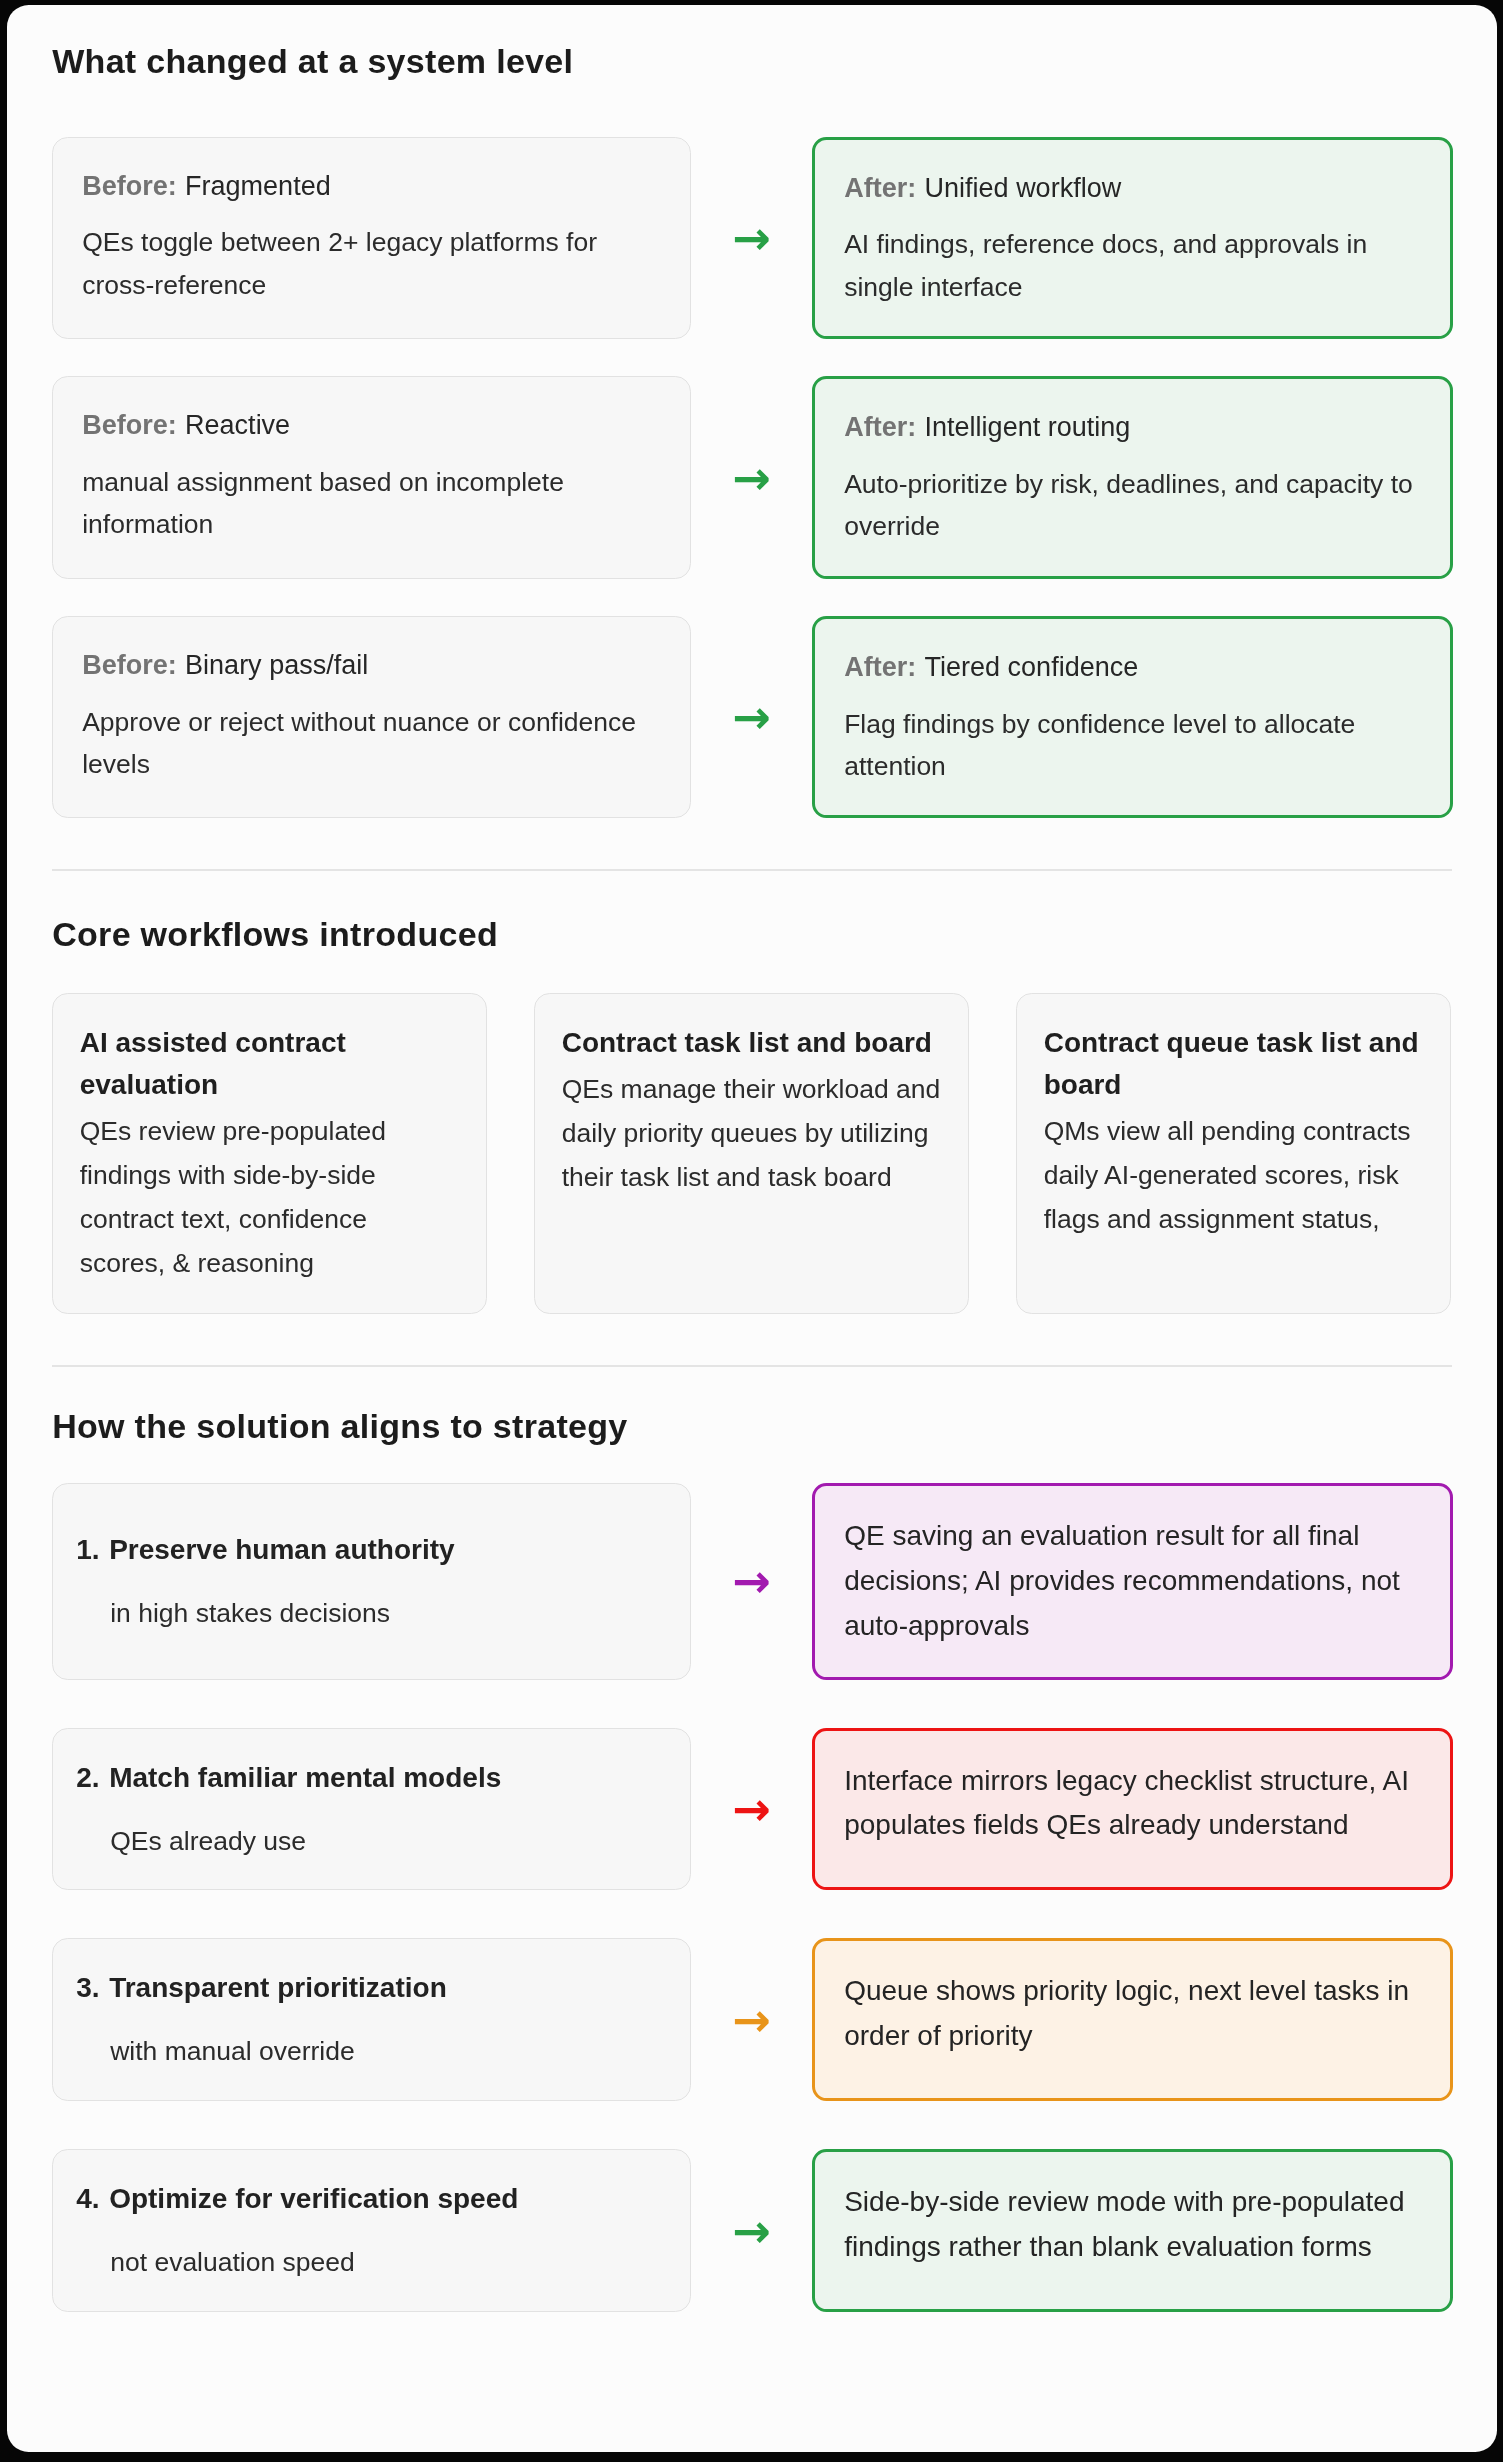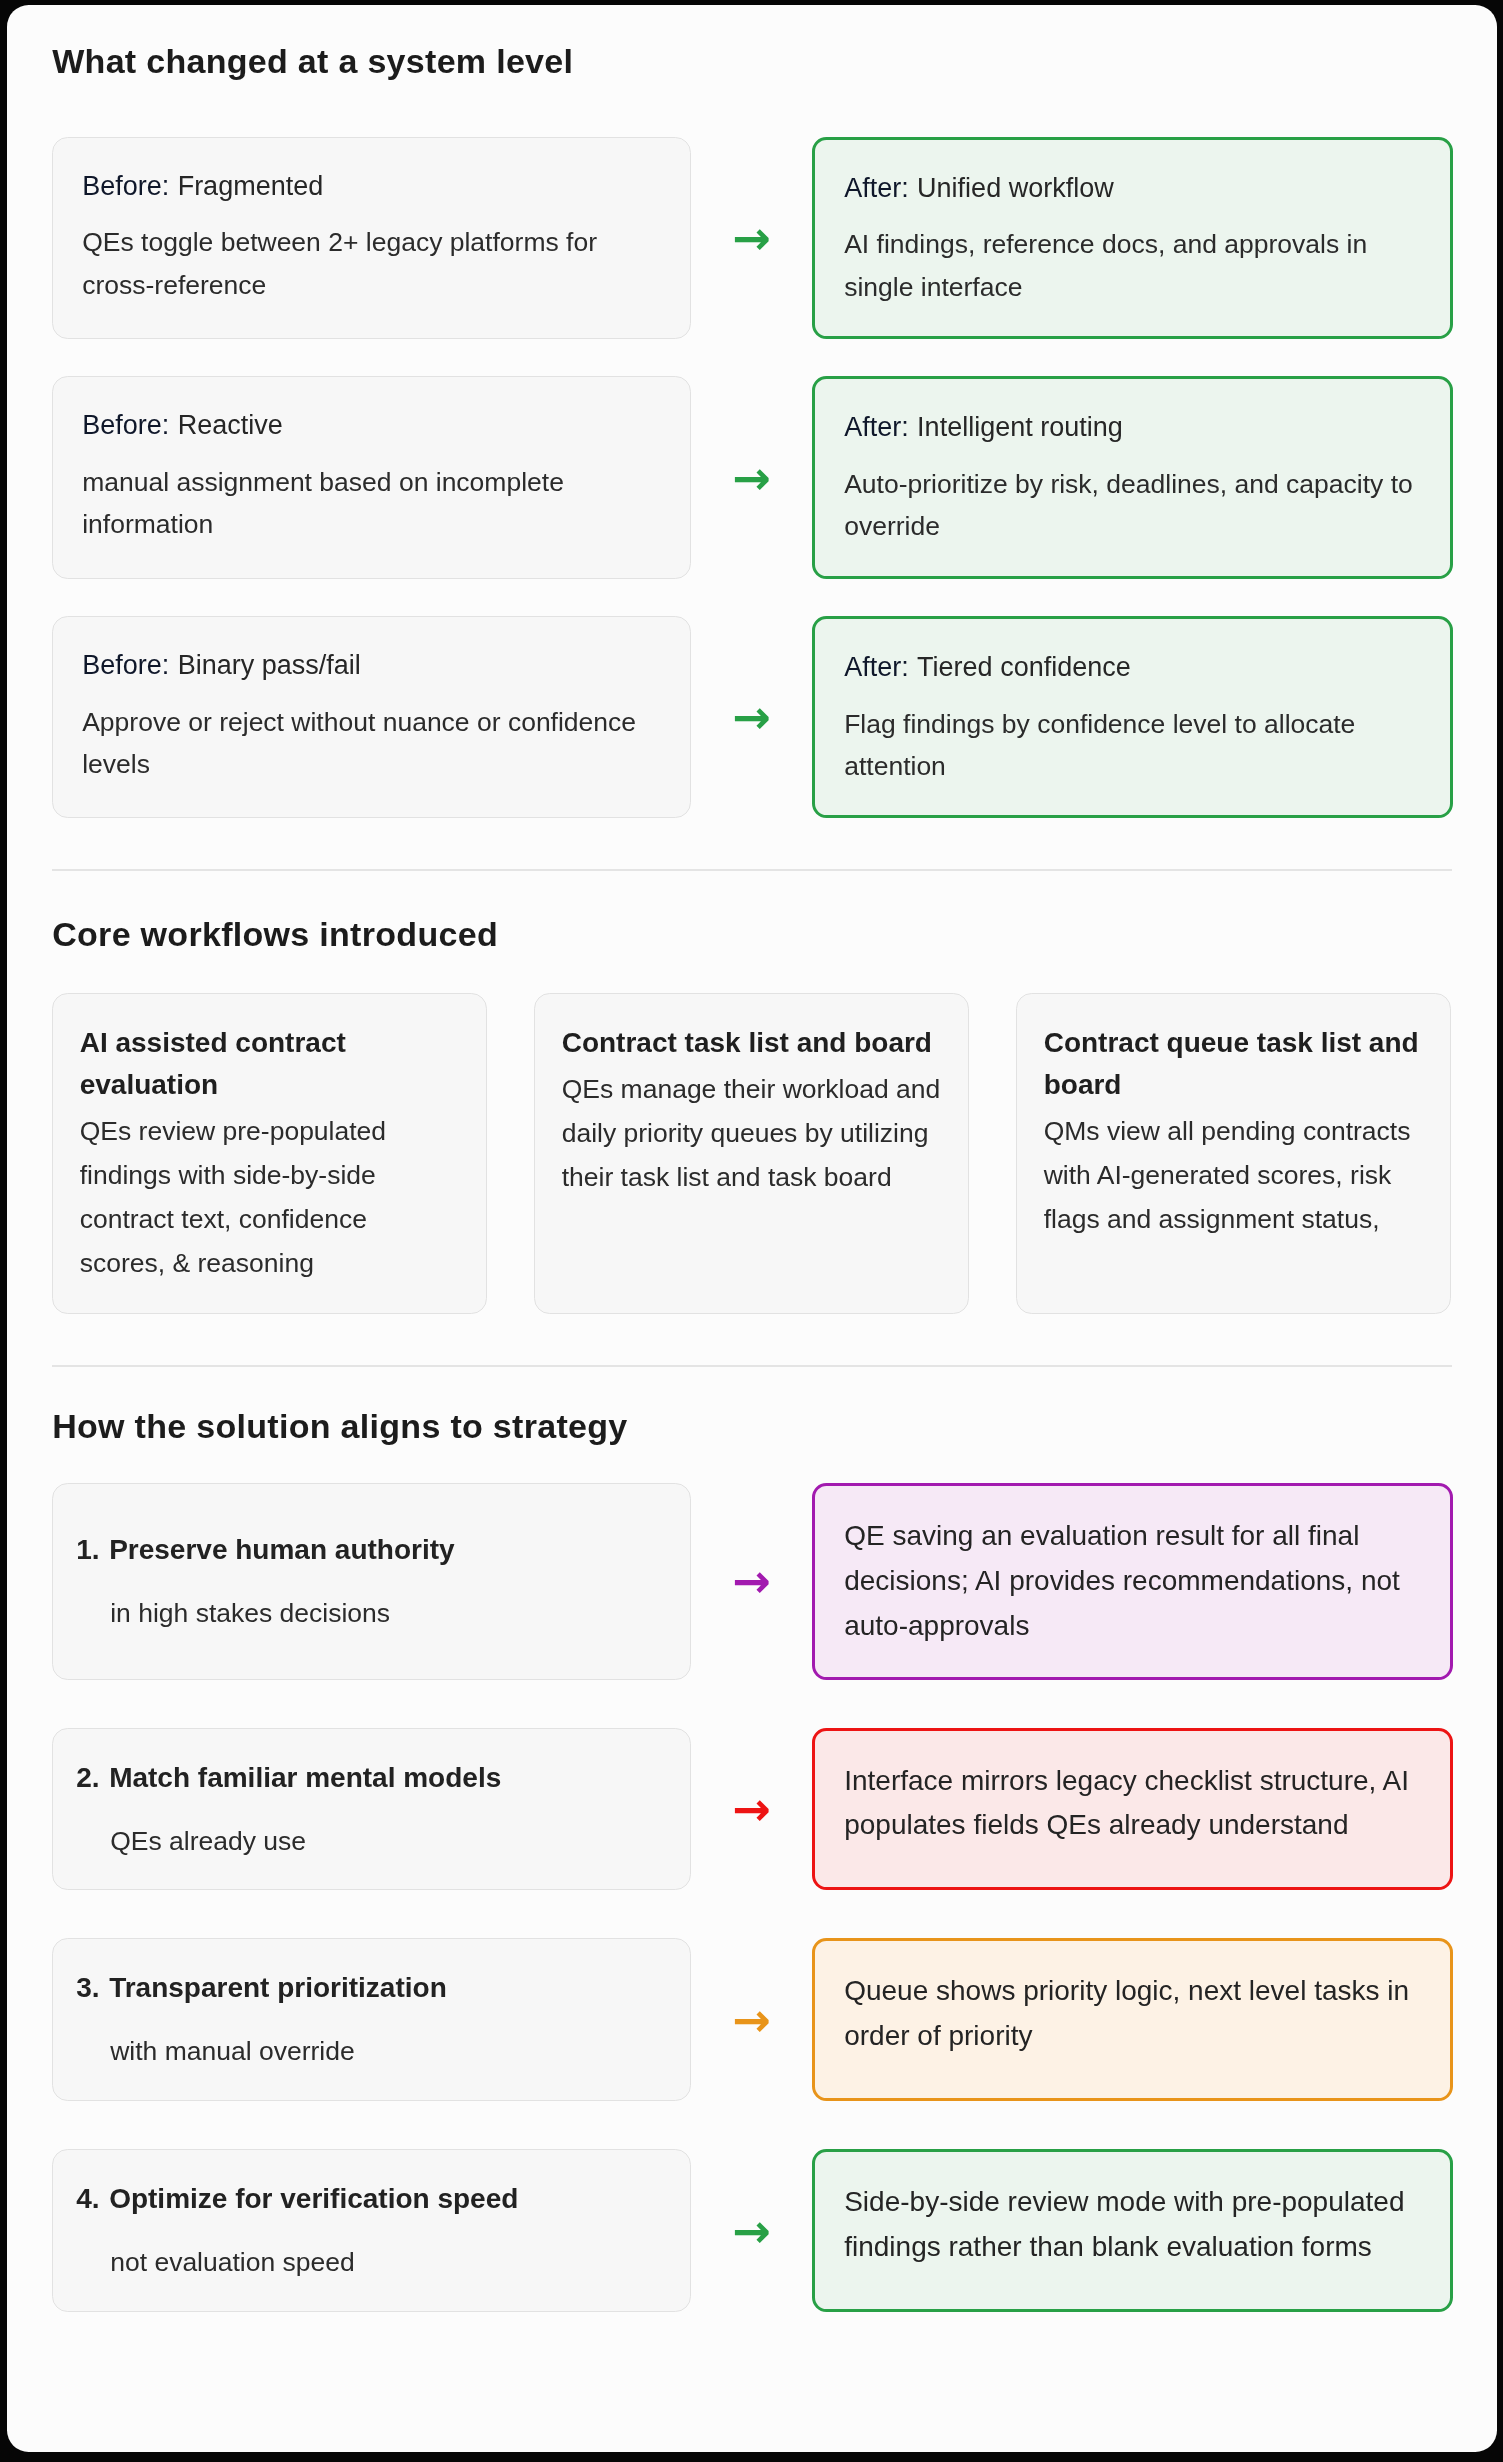--- a/index.html
+++ b/index.html
@@ -55,21 +55,21 @@
     background:#f7f7f7;
     border:1.2px solid #e2e2e2;
   }
   .card.accent {
     border:3px solid transparent;
     border-radius:14.4px;
     justify-content:space-between;
   }
 
   .line-lead { font-size:27px; color:#262626; line-height:1.55; }
-  .line-lead .lbl { font-weight:400; color:#0f172a; margin-right:8.4px; }
+  .line-lead .lbl { font-weight:700; color:#737373; margin-right:8.4px; }
   .body-text {
     font-size:26.5px; color:#2b2b2b; line-height:1.6; margin-top:14px;
   }
 
   .arrow-glyph {
     font-family:"DejaVu Sans", sans-serif;
     font-size:46px;
     font-weight:700;
     line-height:1;
   }
@@ -184,21 +184,21 @@
       <div class="wf-card">
         <div class="wf-title">AI assisted contract evaluation</div>
         <div class="wf-body">QEs review pre-populated findings with side-by-side contract text, confidence scores, &amp; reasoning</div>
       </div>
       <div class="wf-card">
         <div class="wf-title">Contract task list and board</div>
         <div class="wf-body">QEs manage their workload and daily priority queues by utilizing their task list and task board</div>
       </div>
       <div class="wf-card">
         <div class="wf-title">Contract queue task list and board</div>
-        <div class="wf-body">QMs view all pending contracts with AI-generated scores, risk flags and assignment status,</div>
+        <div class="wf-body">QMs view all pending contracts daily AI-generated scores, risk flags and assignment status,</div>
       </div>
     </div>
 
     <hr class="divider d2">
 
     <h2 class="section-title last">How the solution aligns to strategy</h2>
 
     <div class="vrows strat">
 
       <div class="pair-row">

